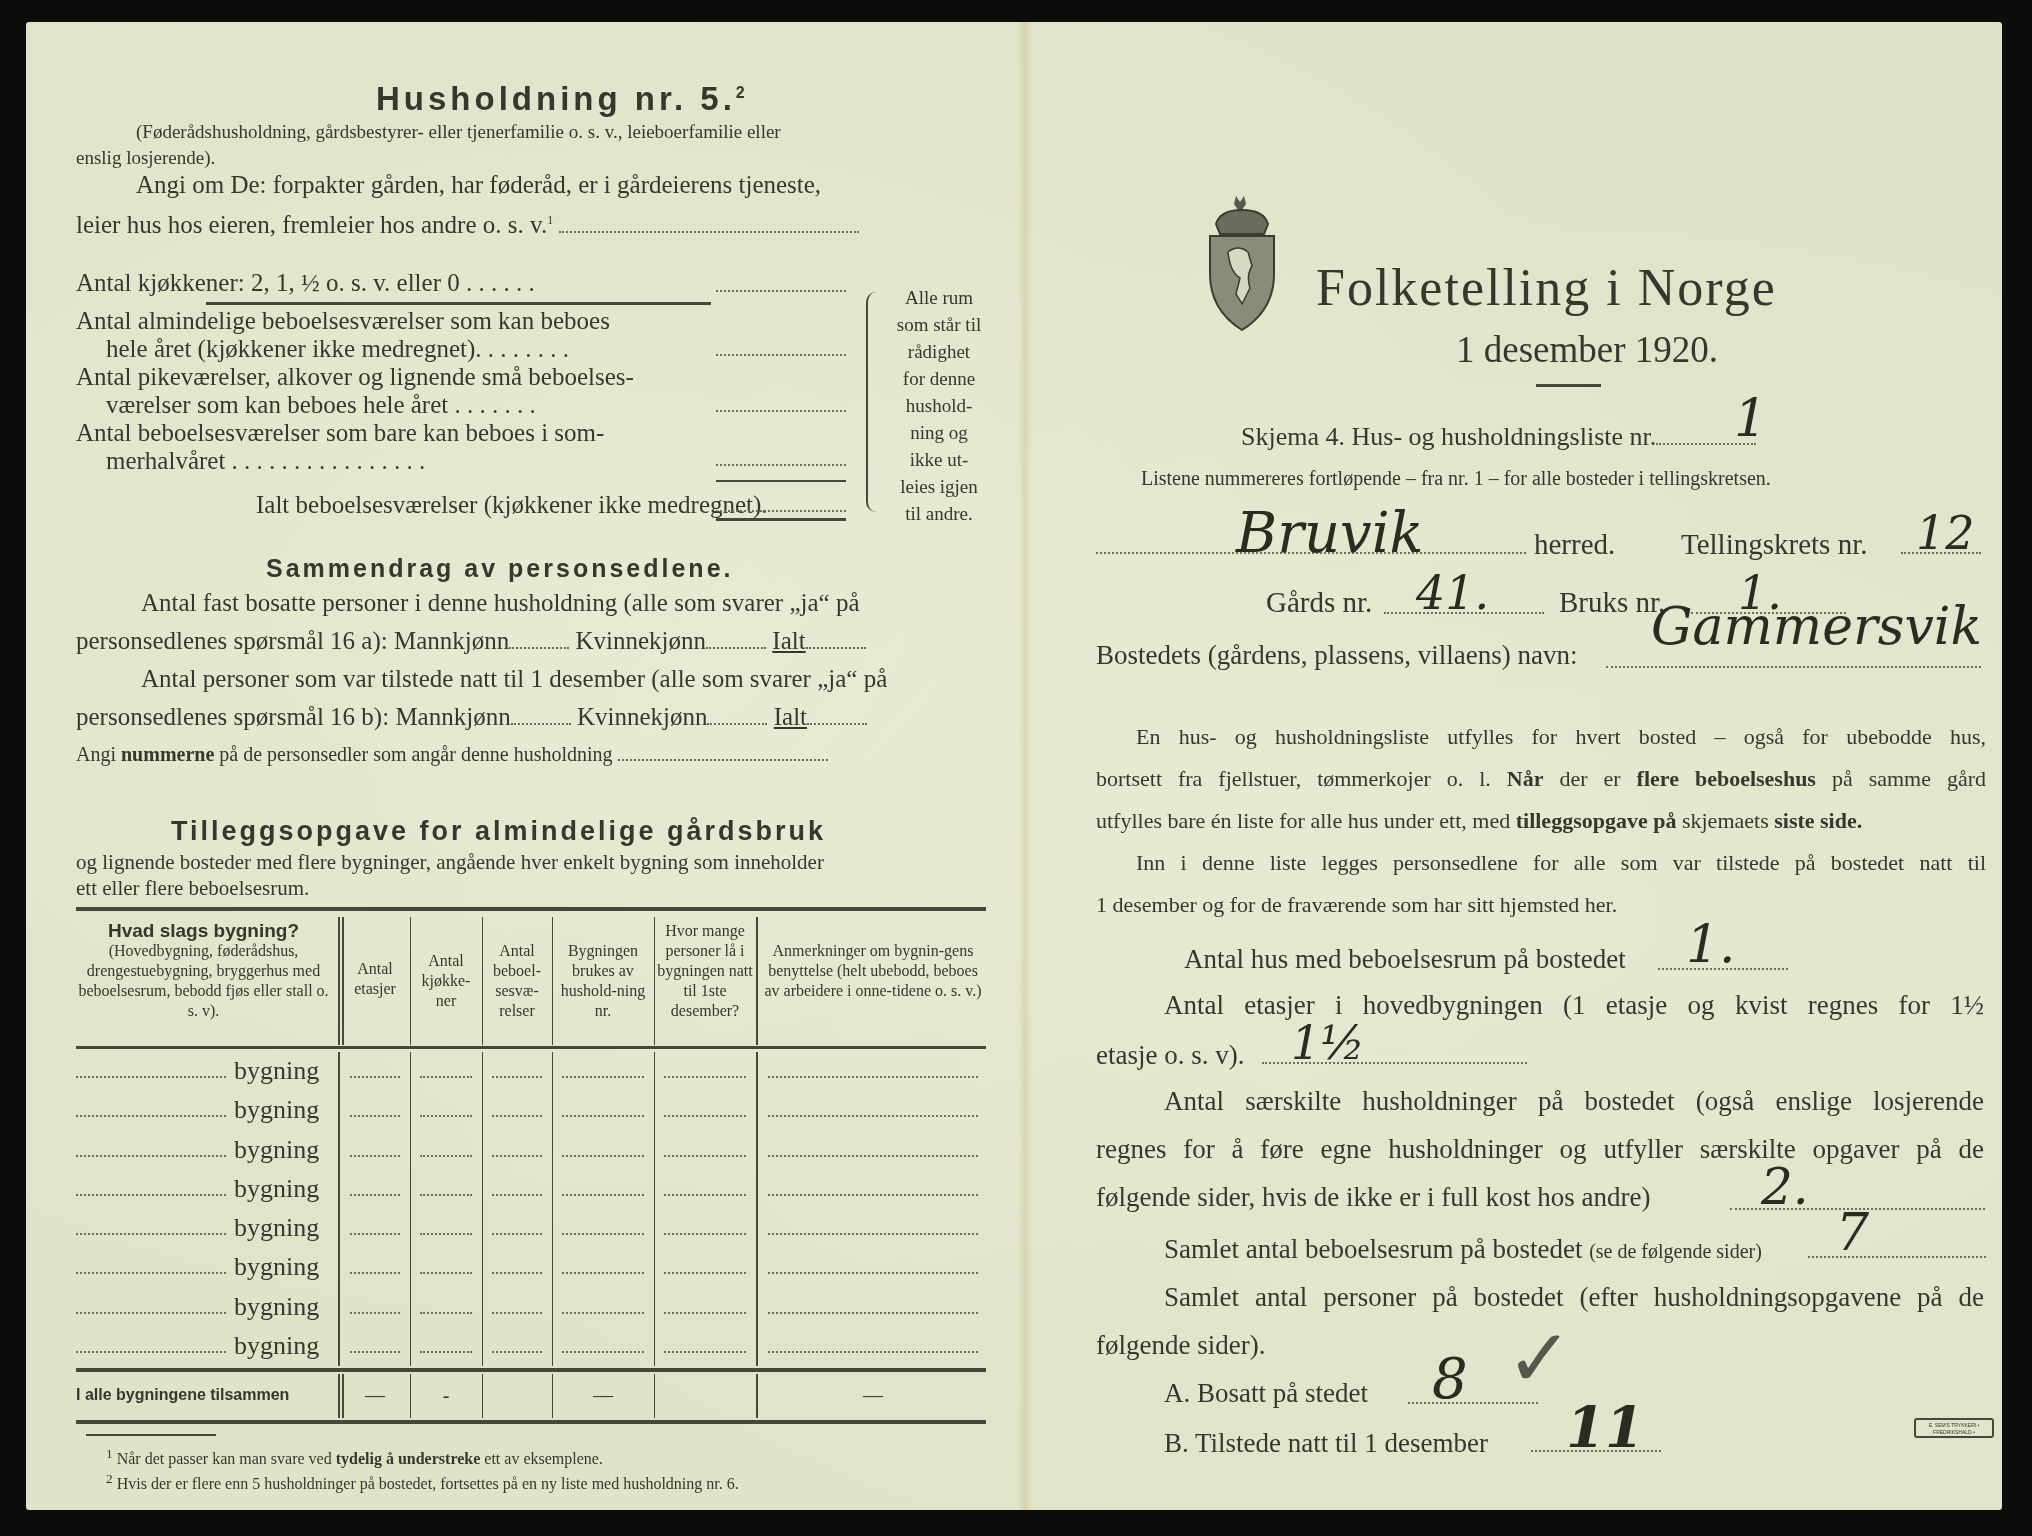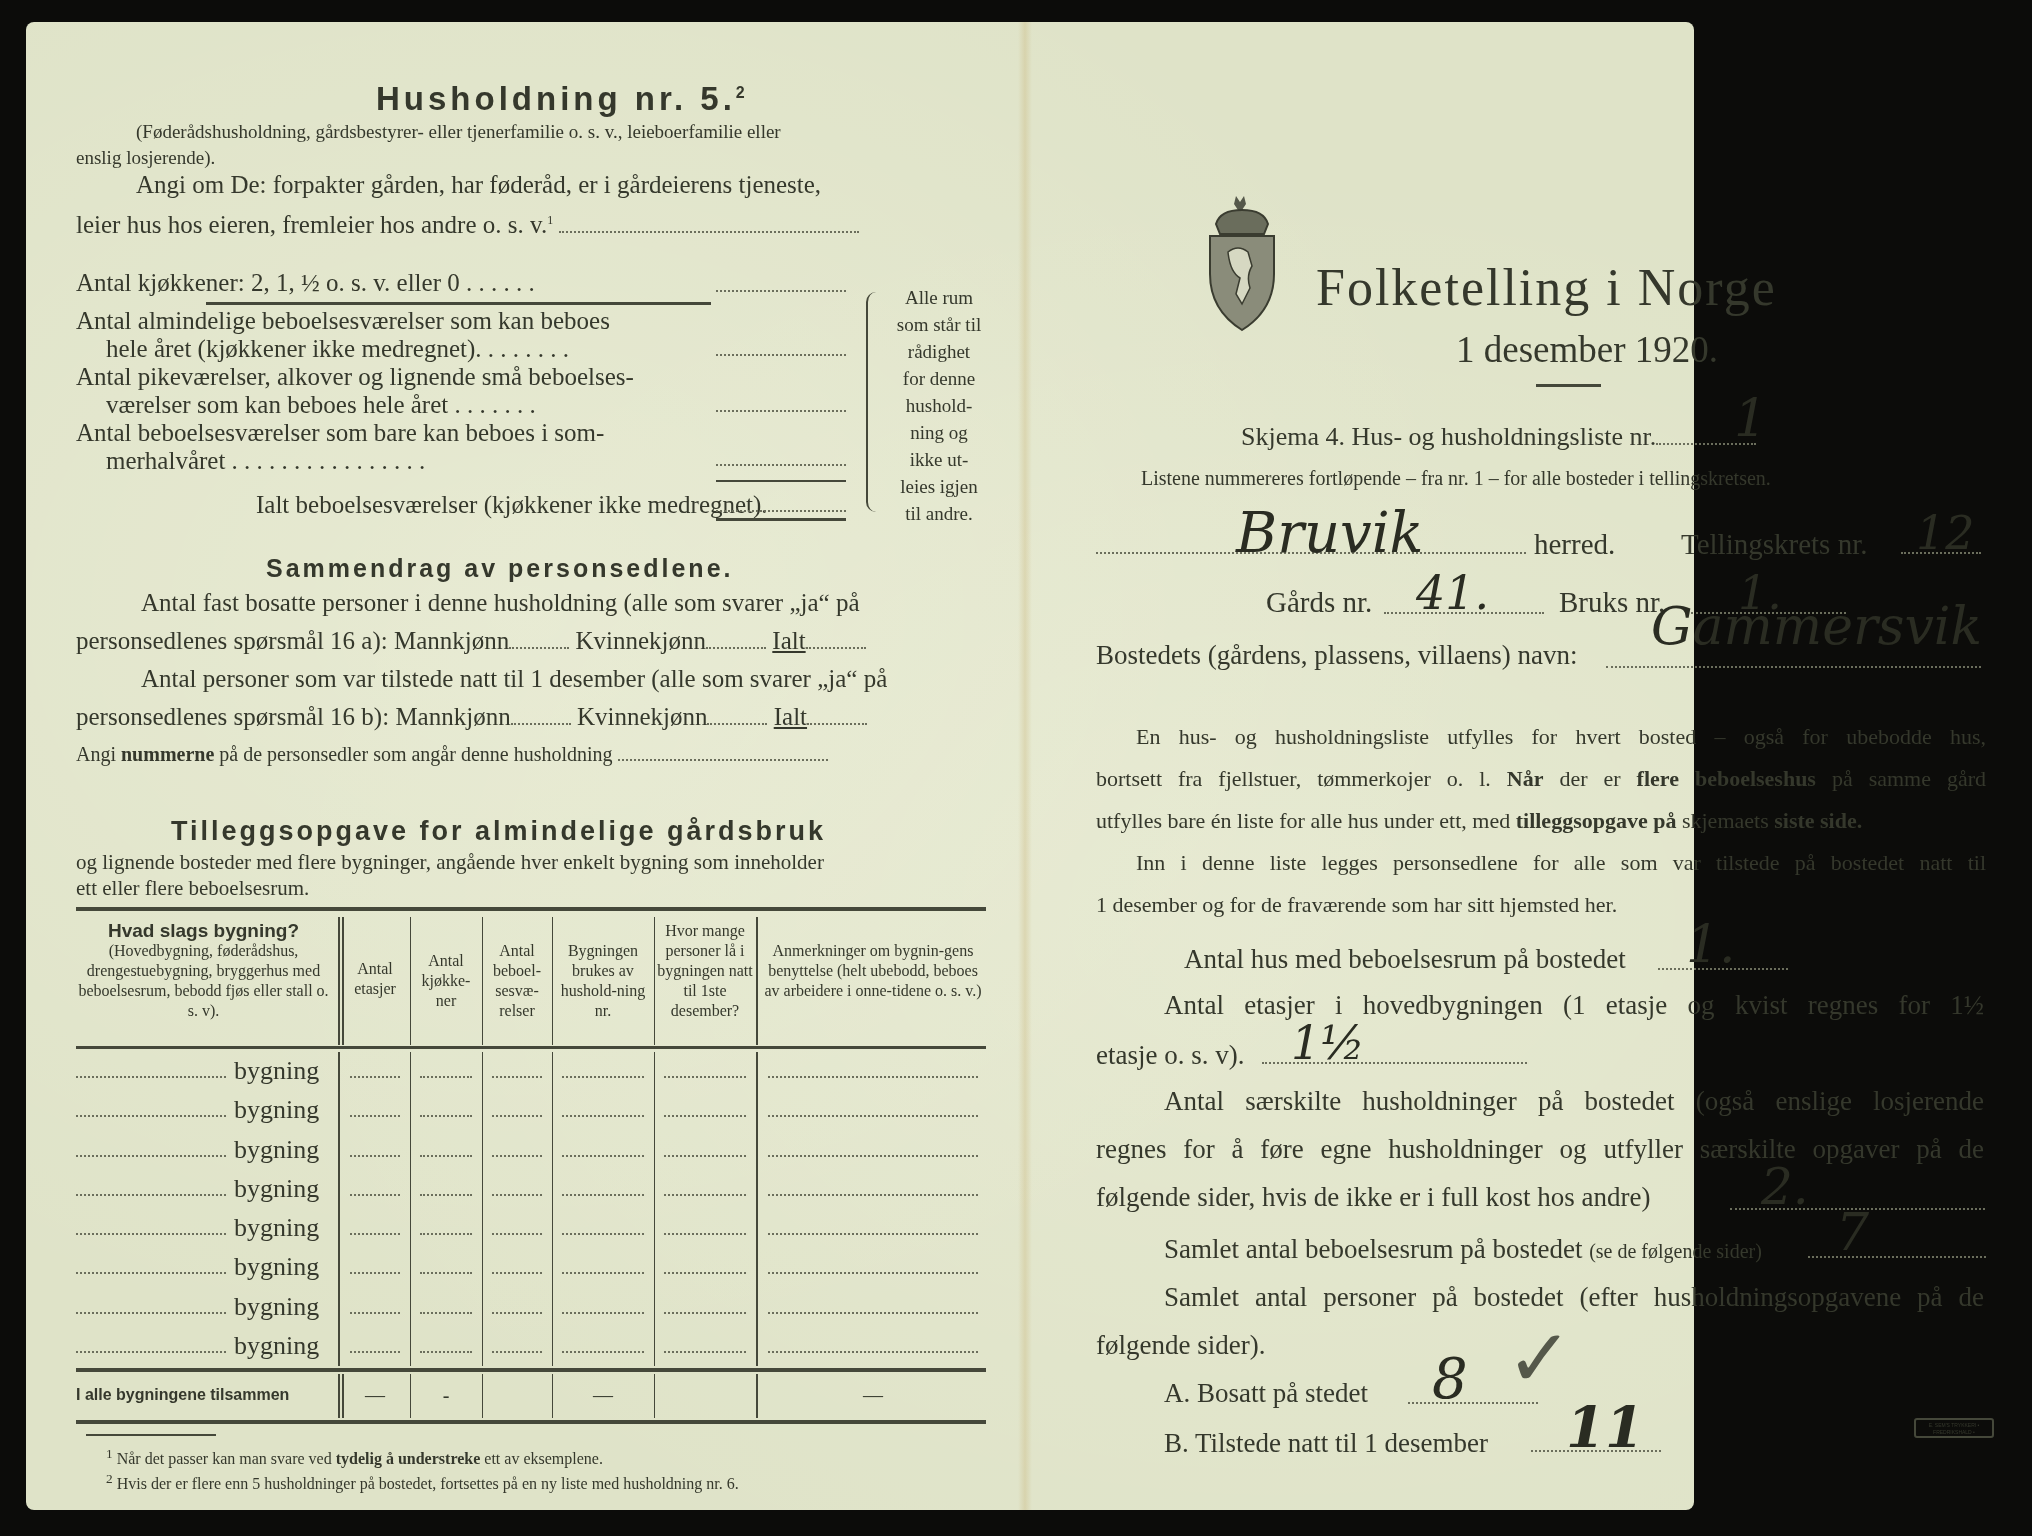--- a/index.html
+++ b/index.html
@@ -1,19 +1,19 @@
 <!DOCTYPE html>
 <html><head>
 <meta charset="utf-8">
 <style>
   html,body{margin:0;padding:0;}
   body{width:2032px;height:1536px;background:#0c0c0a;position:relative;overflow:hidden;
        font-family:"Liberation Serif","DejaVu Serif",serif;color:#35382c;}
-  .paper{position:absolute;left:26px;top:22px;width:1668px;height:1488px;
-         background:#dfe3c8;border-radius:8px;
+  .paper{position:absolute;left:26px;top:22px;width:1976px;height:1488px;
+         background:#dfe3c8;border-radius:3px;
          background-image:radial-gradient(ellipse at 30% 40%, rgba(255,255,240,.25), rgba(0,0,0,0) 60%),
                           radial-gradient(ellipse at 75% 60%, rgba(255,255,240,.2), rgba(0,0,0,0) 60%);}
   .fold{position:absolute;left:992px;top:0;width:14px;height:1488px;
         background:linear-gradient(90deg,rgba(0,0,0,0),rgba(200,180,120,.35),rgba(0,0,0,0));}
   .page{position:absolute;top:0;height:1488px;}
   .left{left:50px;width:930px;}
   .right{left:1040px;width:920px;}
   .abs{position:absolute;}
   .dots{border-bottom:2px dotted #6b6e5c;display:inline-block;}
   .hw{font-family:"DejaVu Serif",serif;font-style:italic;color:#2a2c22;position:absolute;}

